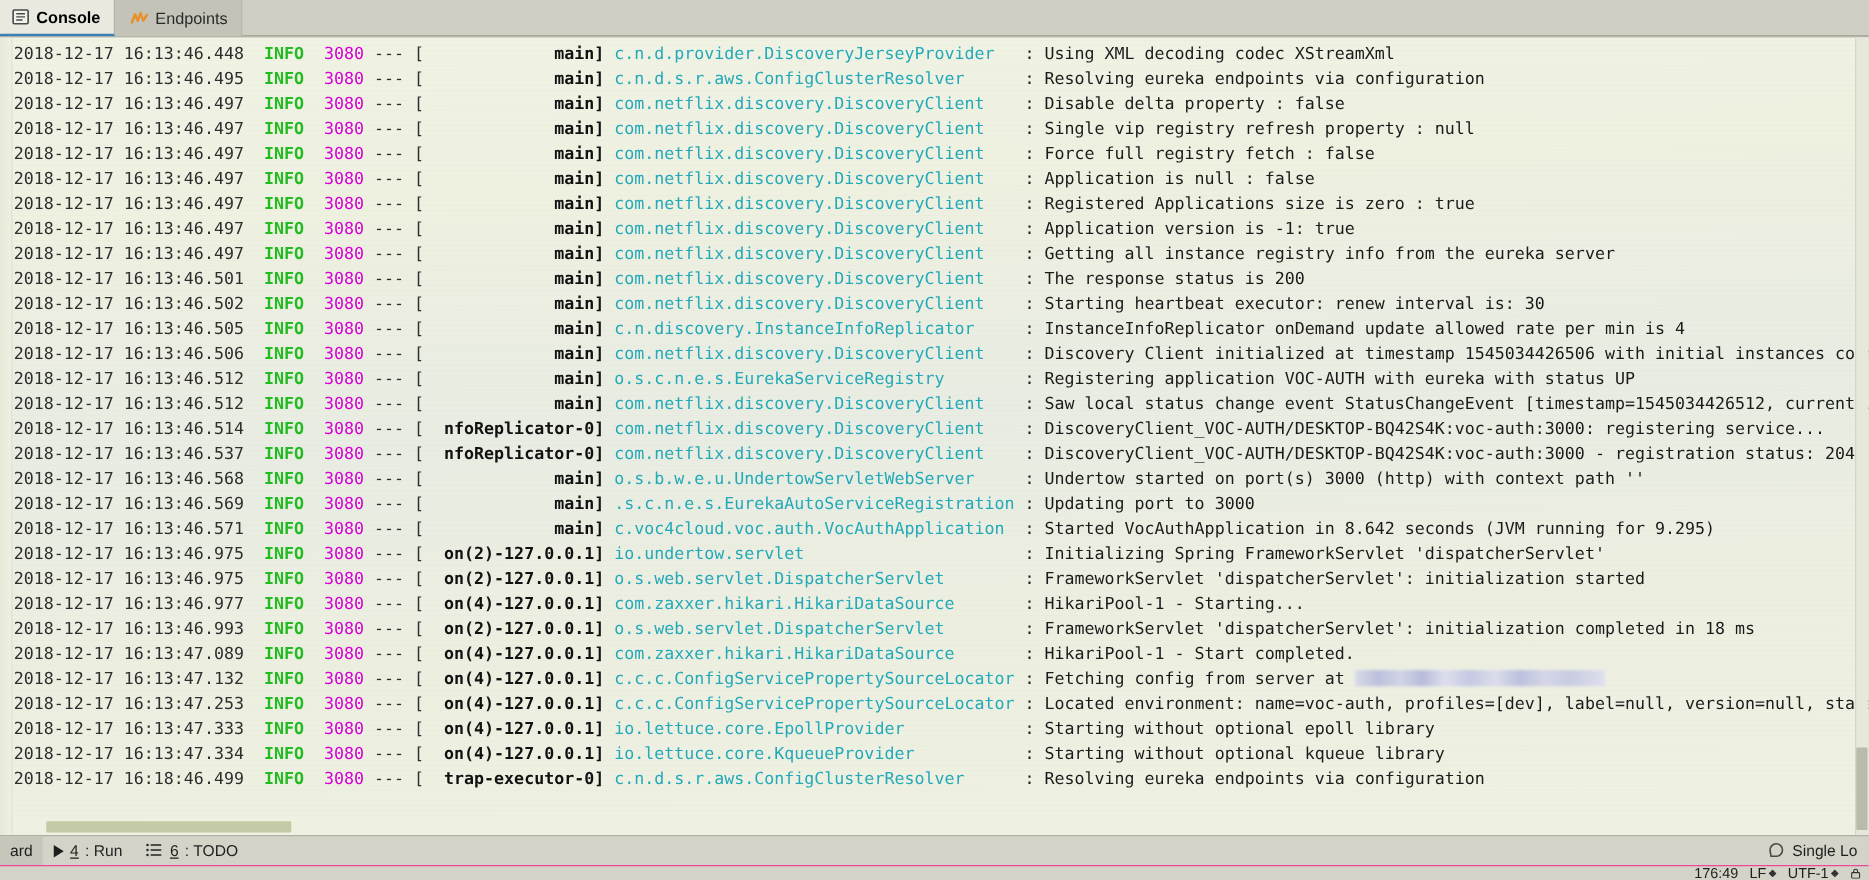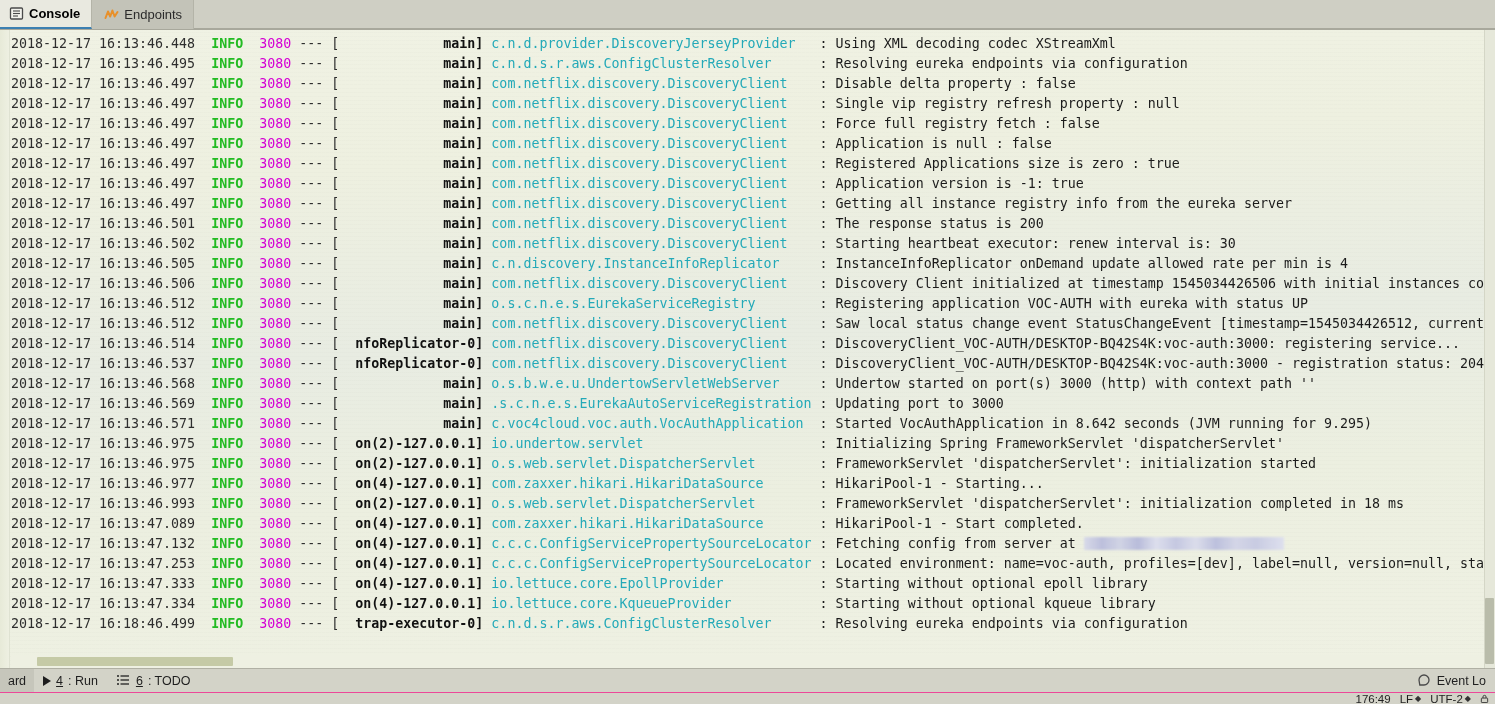--- a/index.html
+++ b/index.html
@@ -217,32 +217,32 @@
       <span class="tw-num">6</span>
       <span>: TODO</span>
     </div>
     <div class="tw-spacer"></div>
     <div class="tw-btn">
       <span class="ico">
         <svg viewBox="0 0 14 14" width="14" height="14">
           <path d="M2 7 a5 5 0 1 1 5 5 H2.8 Z" fill="none" stroke="#4a4a4a" stroke-width="1.3"></path>
         </svg>
       </span>
-      <span>Event Lo</span>
+      <span>Single Lo</span>
     </div>
   </div>
 
   <div class="statusbar">
     <span class="sb-item">176:49</span>
     <span class="sb-item">
       <span>LF</span>
       <span class="caret-sm">◆</span>
     </span>
     <span class="sb-item">
-      <span>UTF-2</span>
+      <span>UTF-1</span>
       <span class="caret-sm">◆</span>
     </span>
     <span class="sb-item">
       <svg viewBox="0 0 10 10" width="9" height="9">
         <rect x="1.5" y="4.5" width="7" height="5" rx="0.8" fill="none" stroke="#333" stroke-width="1"></rect>
         <path d="M3.3 4.5 V3.2 a1.7 1.7 0 0 1 3.4 0 V4.5" fill="none" stroke="#333" stroke-width="1"></path>
       </svg>
     </span>
   </div>
 

